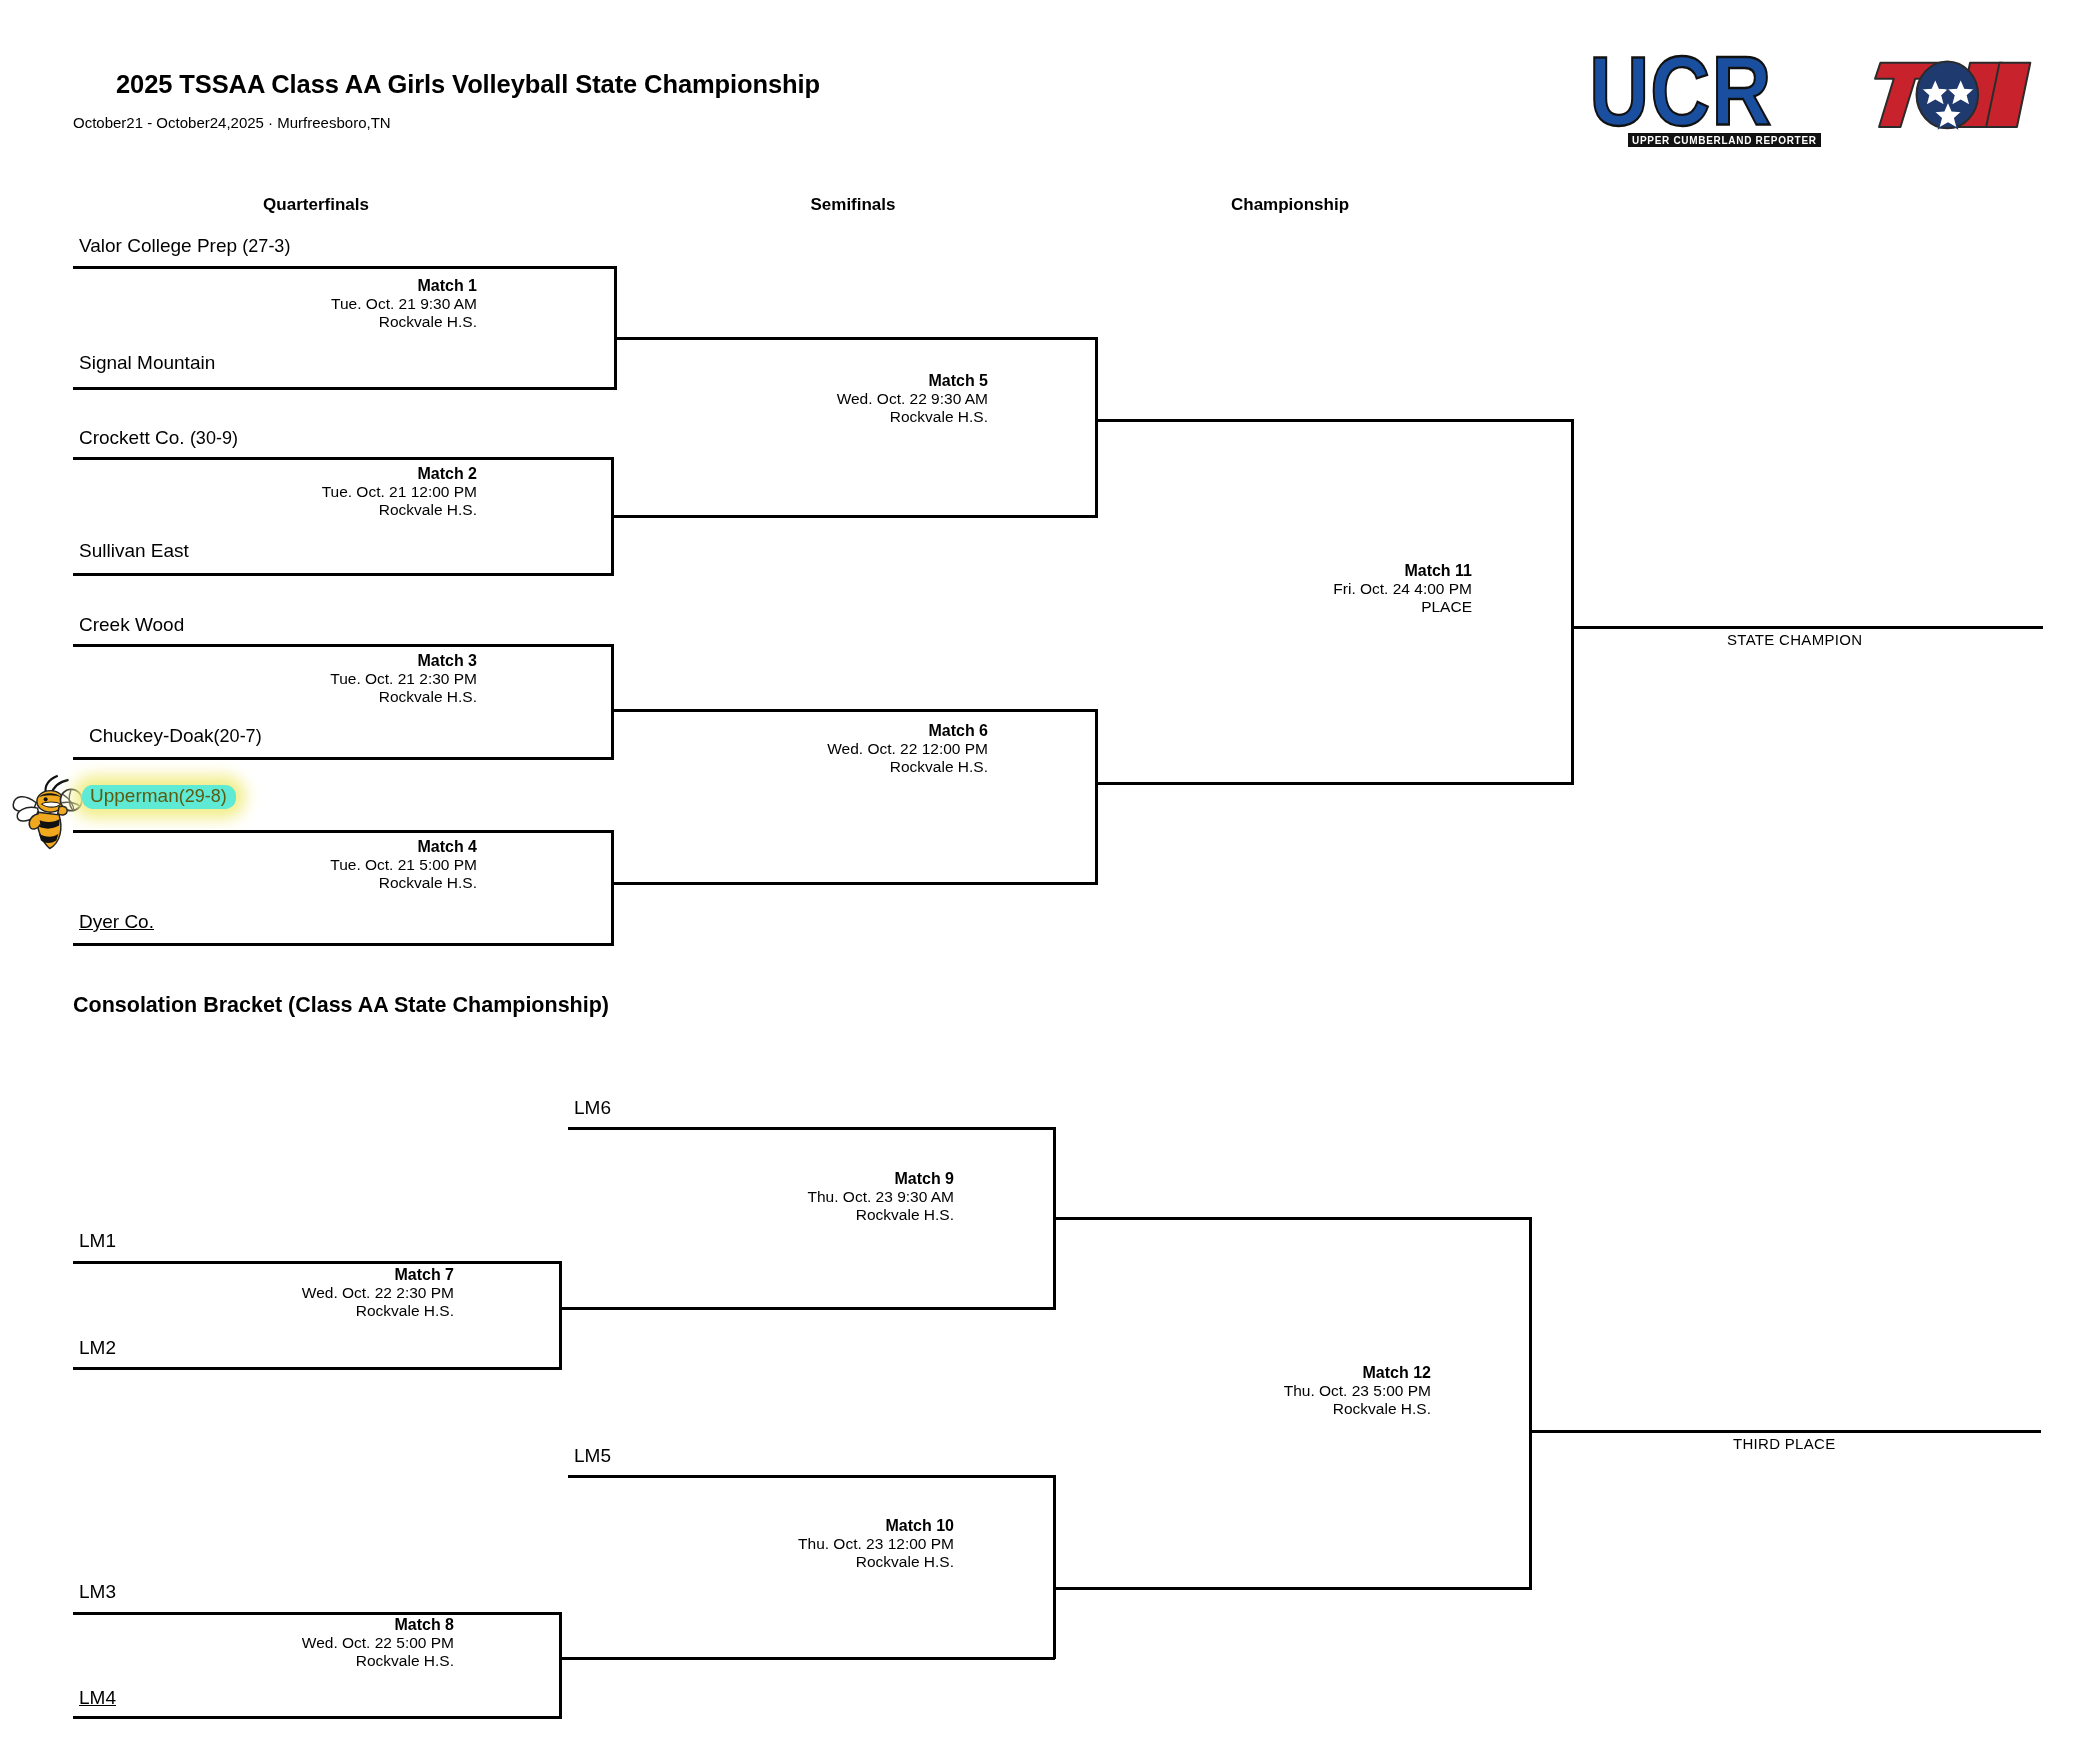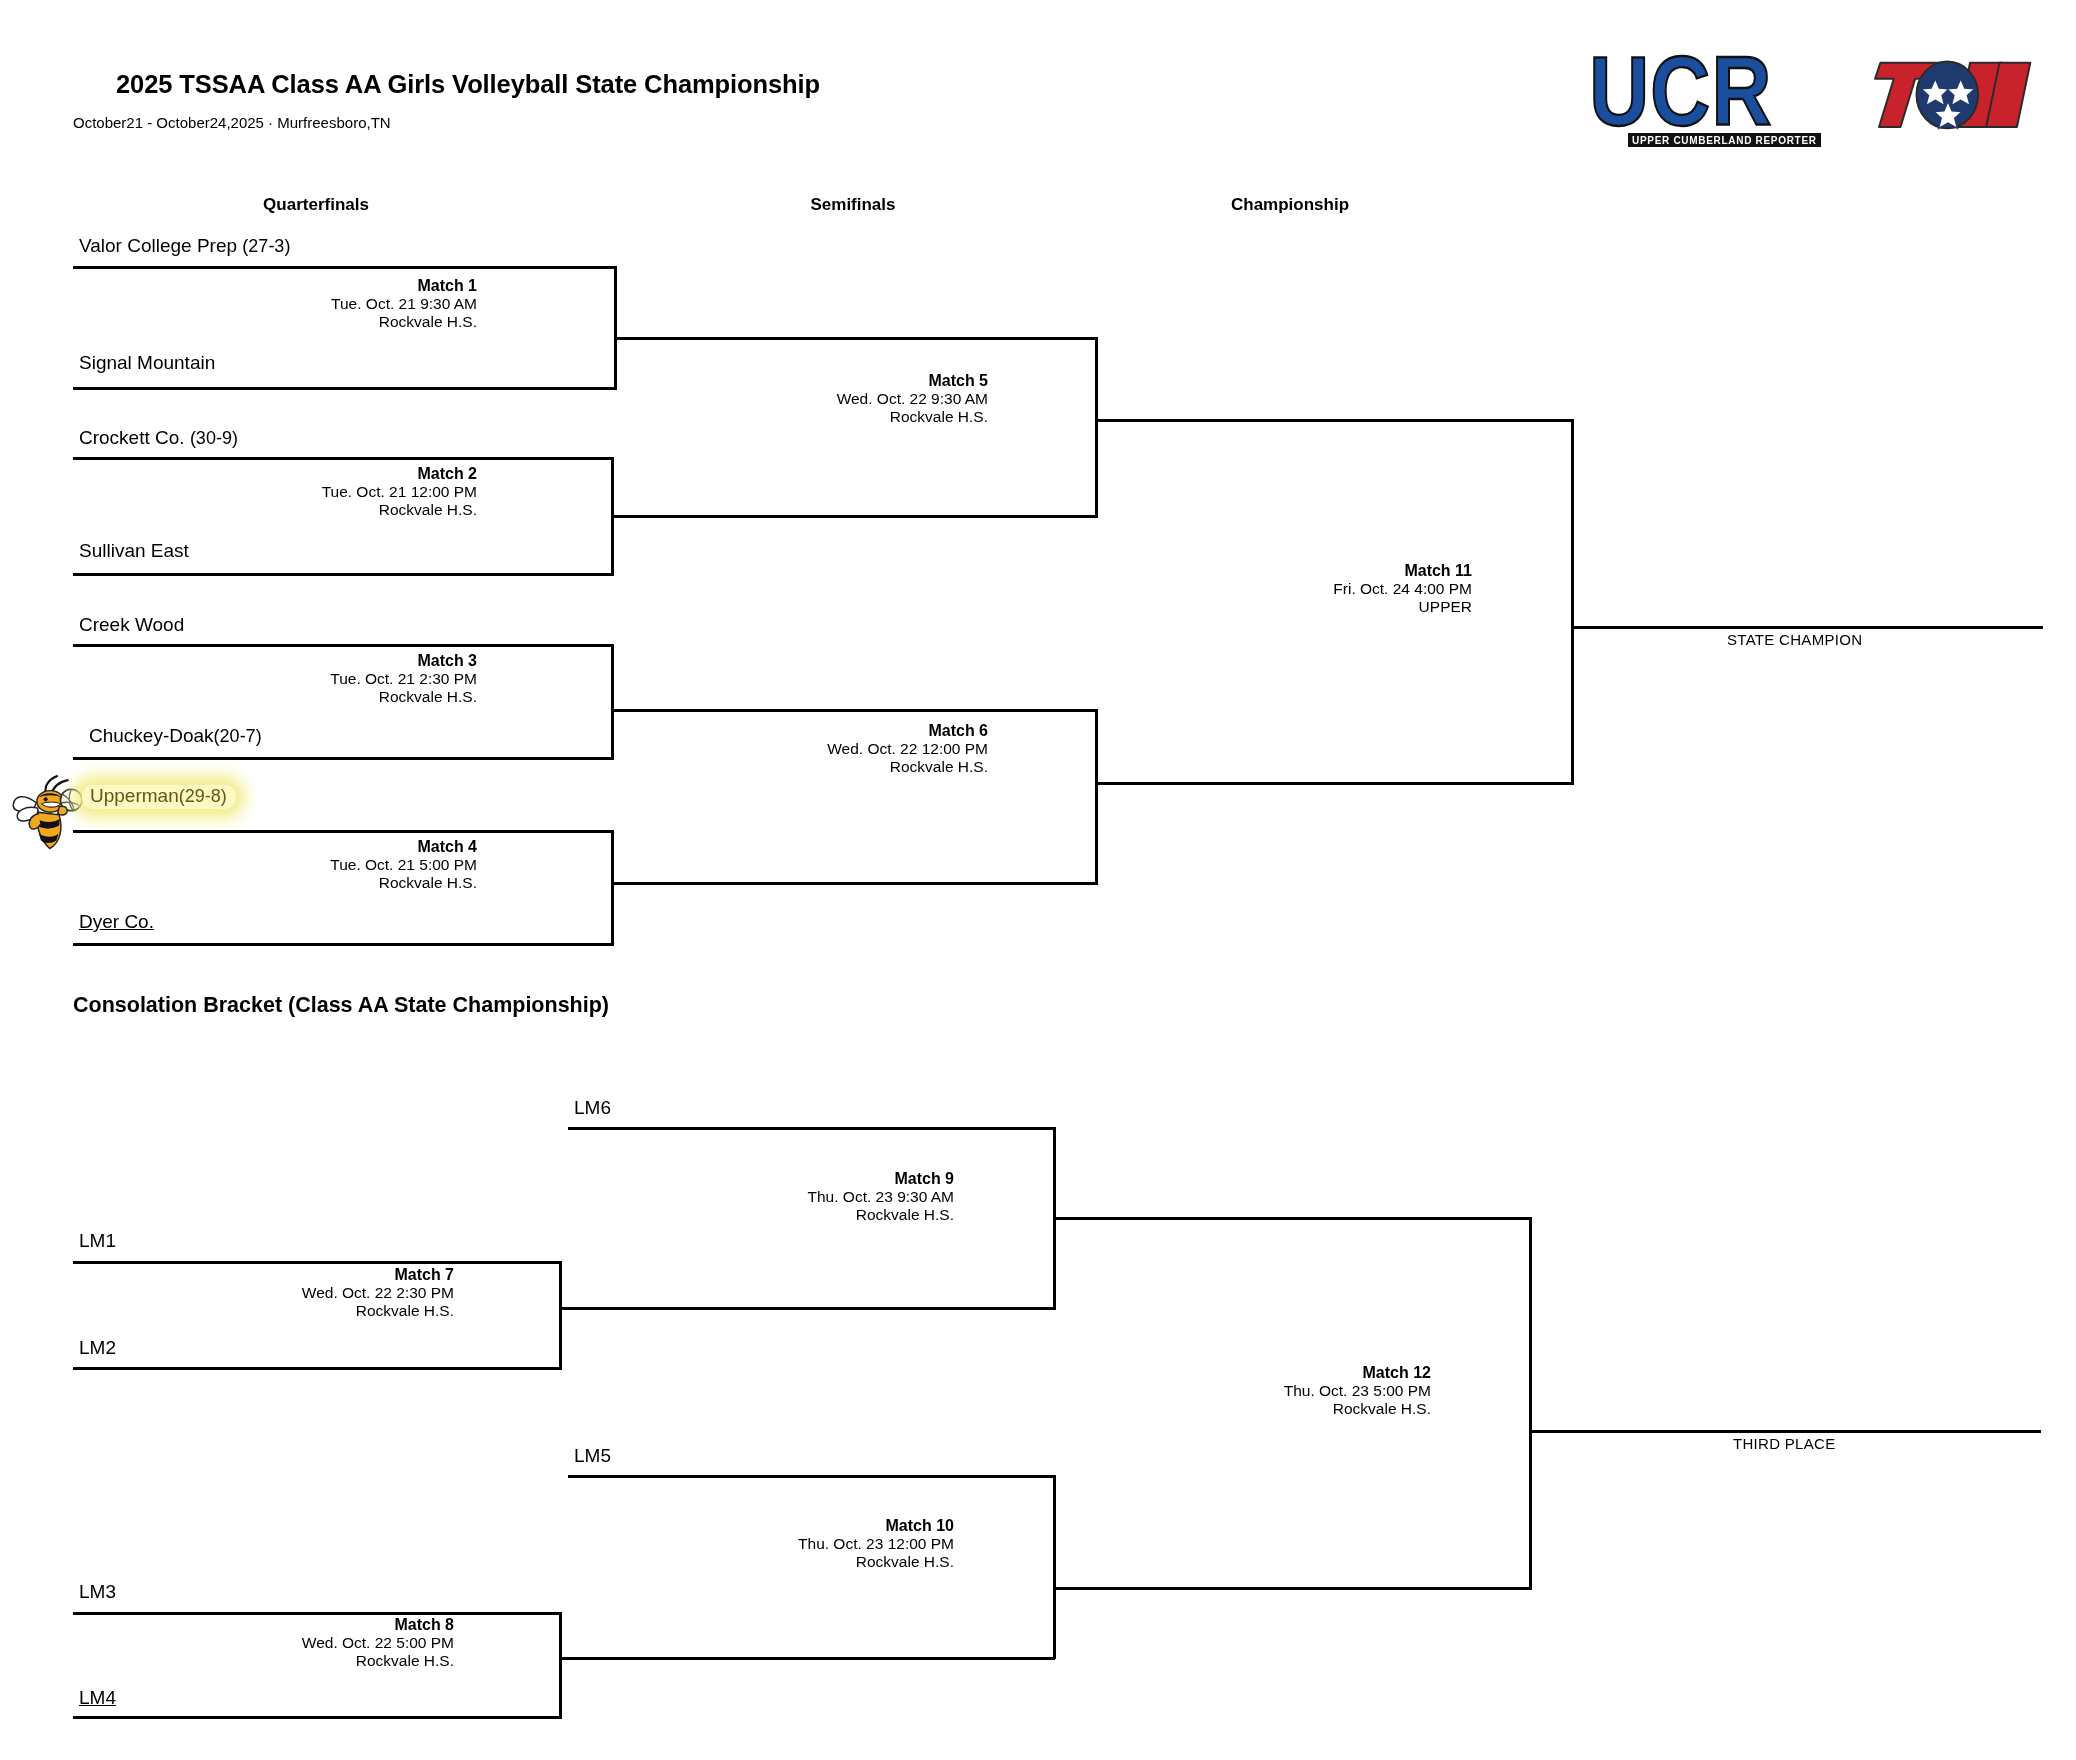--- a/index.html
+++ b/index.html
@@ -111,21 +111,21 @@
     position: absolute;
     font-size: 19px;
     white-space: nowrap;
     line-height: 20px;
   }
   .slot .rec {
     font-size: 18px;
   }
   .slot.highlight {
     color: #5d5a12;
-    background: #fef9c3;
+    background: #5eead4;
     border-radius: 10.7px;
     padding: 1.3px 9.4px 2.7px 8px;
     box-shadow: 0 0 15px 9.4px #f2ee8a;
   }
   .matchinfo {
     position: absolute;
     text-align: right;
     font-size: 15.5px;
     line-height: 18px;
     white-space: nowrap;
@@ -296,21 +296,21 @@
     <span>Wed. Oct. 22 12:00 PM</span><br>
     <span>Rockvale H.S.</span>
   </div>
 
   <div class="hline" style="left:1095px; top:419px; width:478px;"></div>
   <div class="vline" style="left:1571px; top:419px; height:366px;"></div>
   <div class="hline" style="left:1095px; top:782px; width:478px;"></div>
   <div class="matchinfo" style="left:1203px; top:562px; width:269px;">
     <span class="mname">Match 11</span>
     <span>Fri. Oct. 24 4:00 PM</span><br>
-    <span>UPPER</span>
+    <span>PLACE</span>
   </div>
 
   <div class="hline" style="left:1571px; top:626px; width:472px;"></div>
   <div class="outcome" style="left:1727px; top:631px;">STATE CHAMPION</div>
 
   <div class="section-head" style="left:73px; top:993px;">Consolation Bracket (Class AA State Championship)</div>
 
   <div class="slot" style="left:79px; top:1231px;">LM1</div>
   <div class="hline" style="left:73px; top:1261px; width:489px;"></div>
   <div class="vline" style="left:559px; top:1261px; height:109px;"></div>

